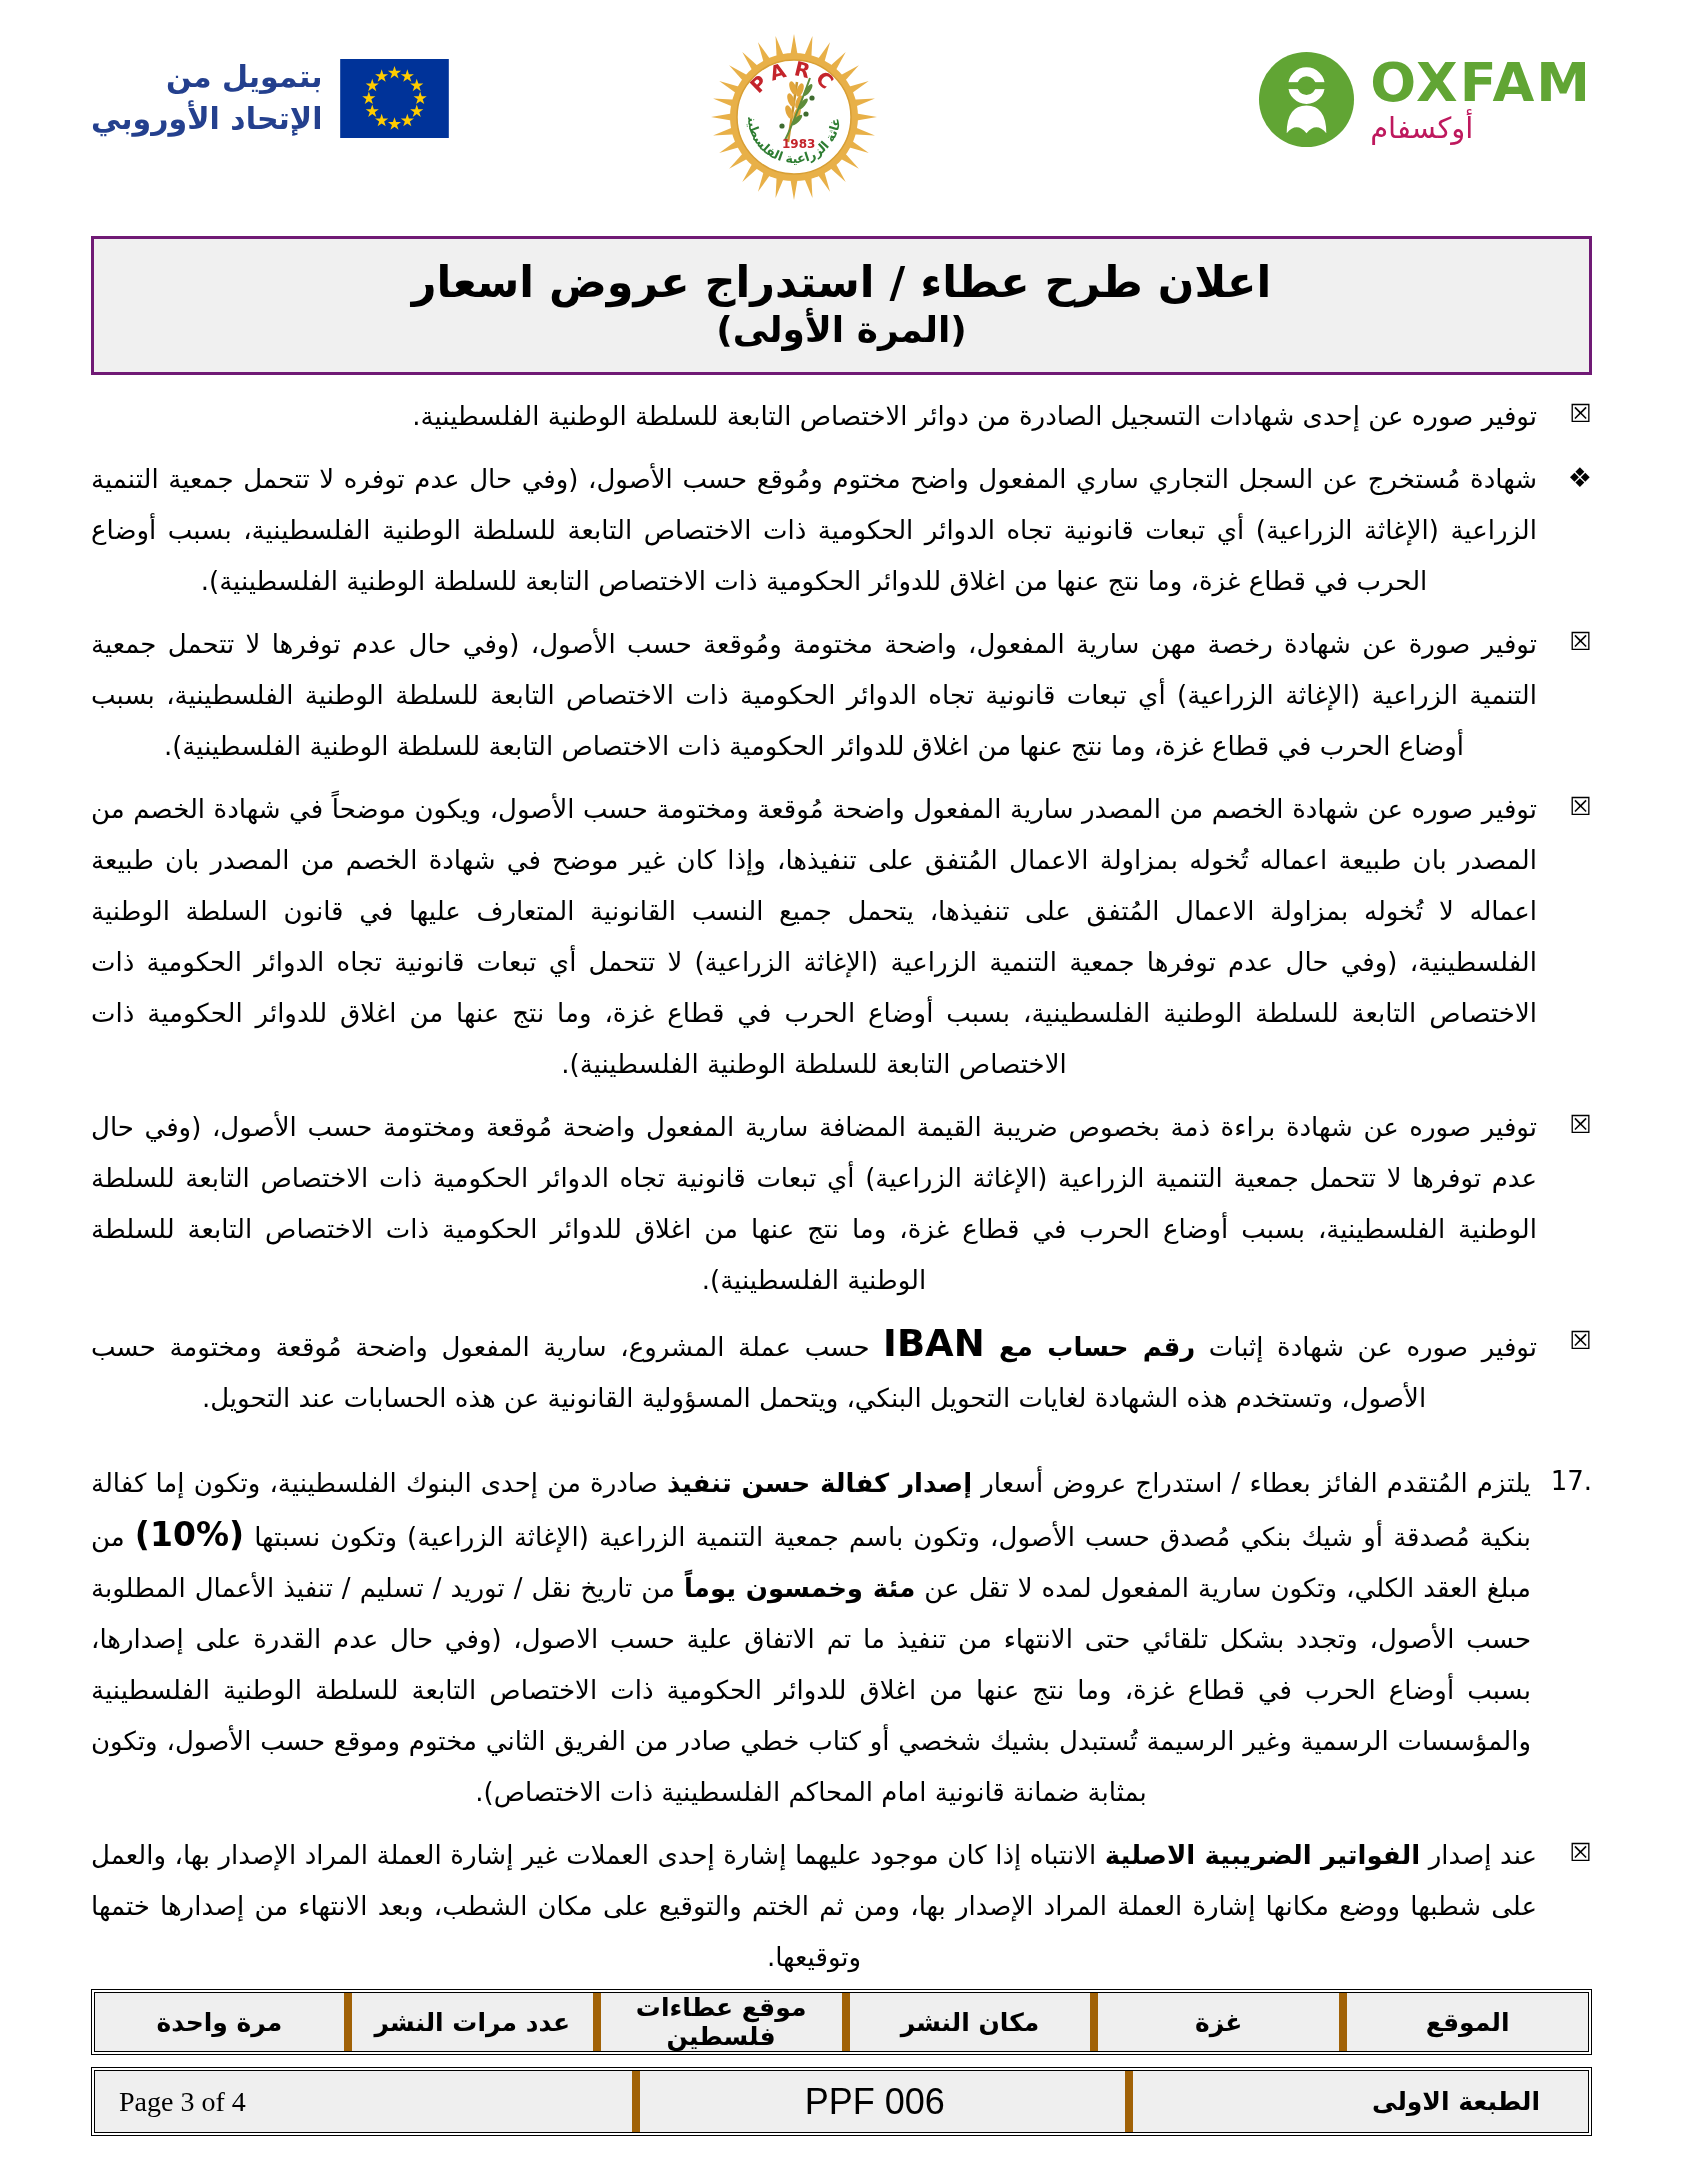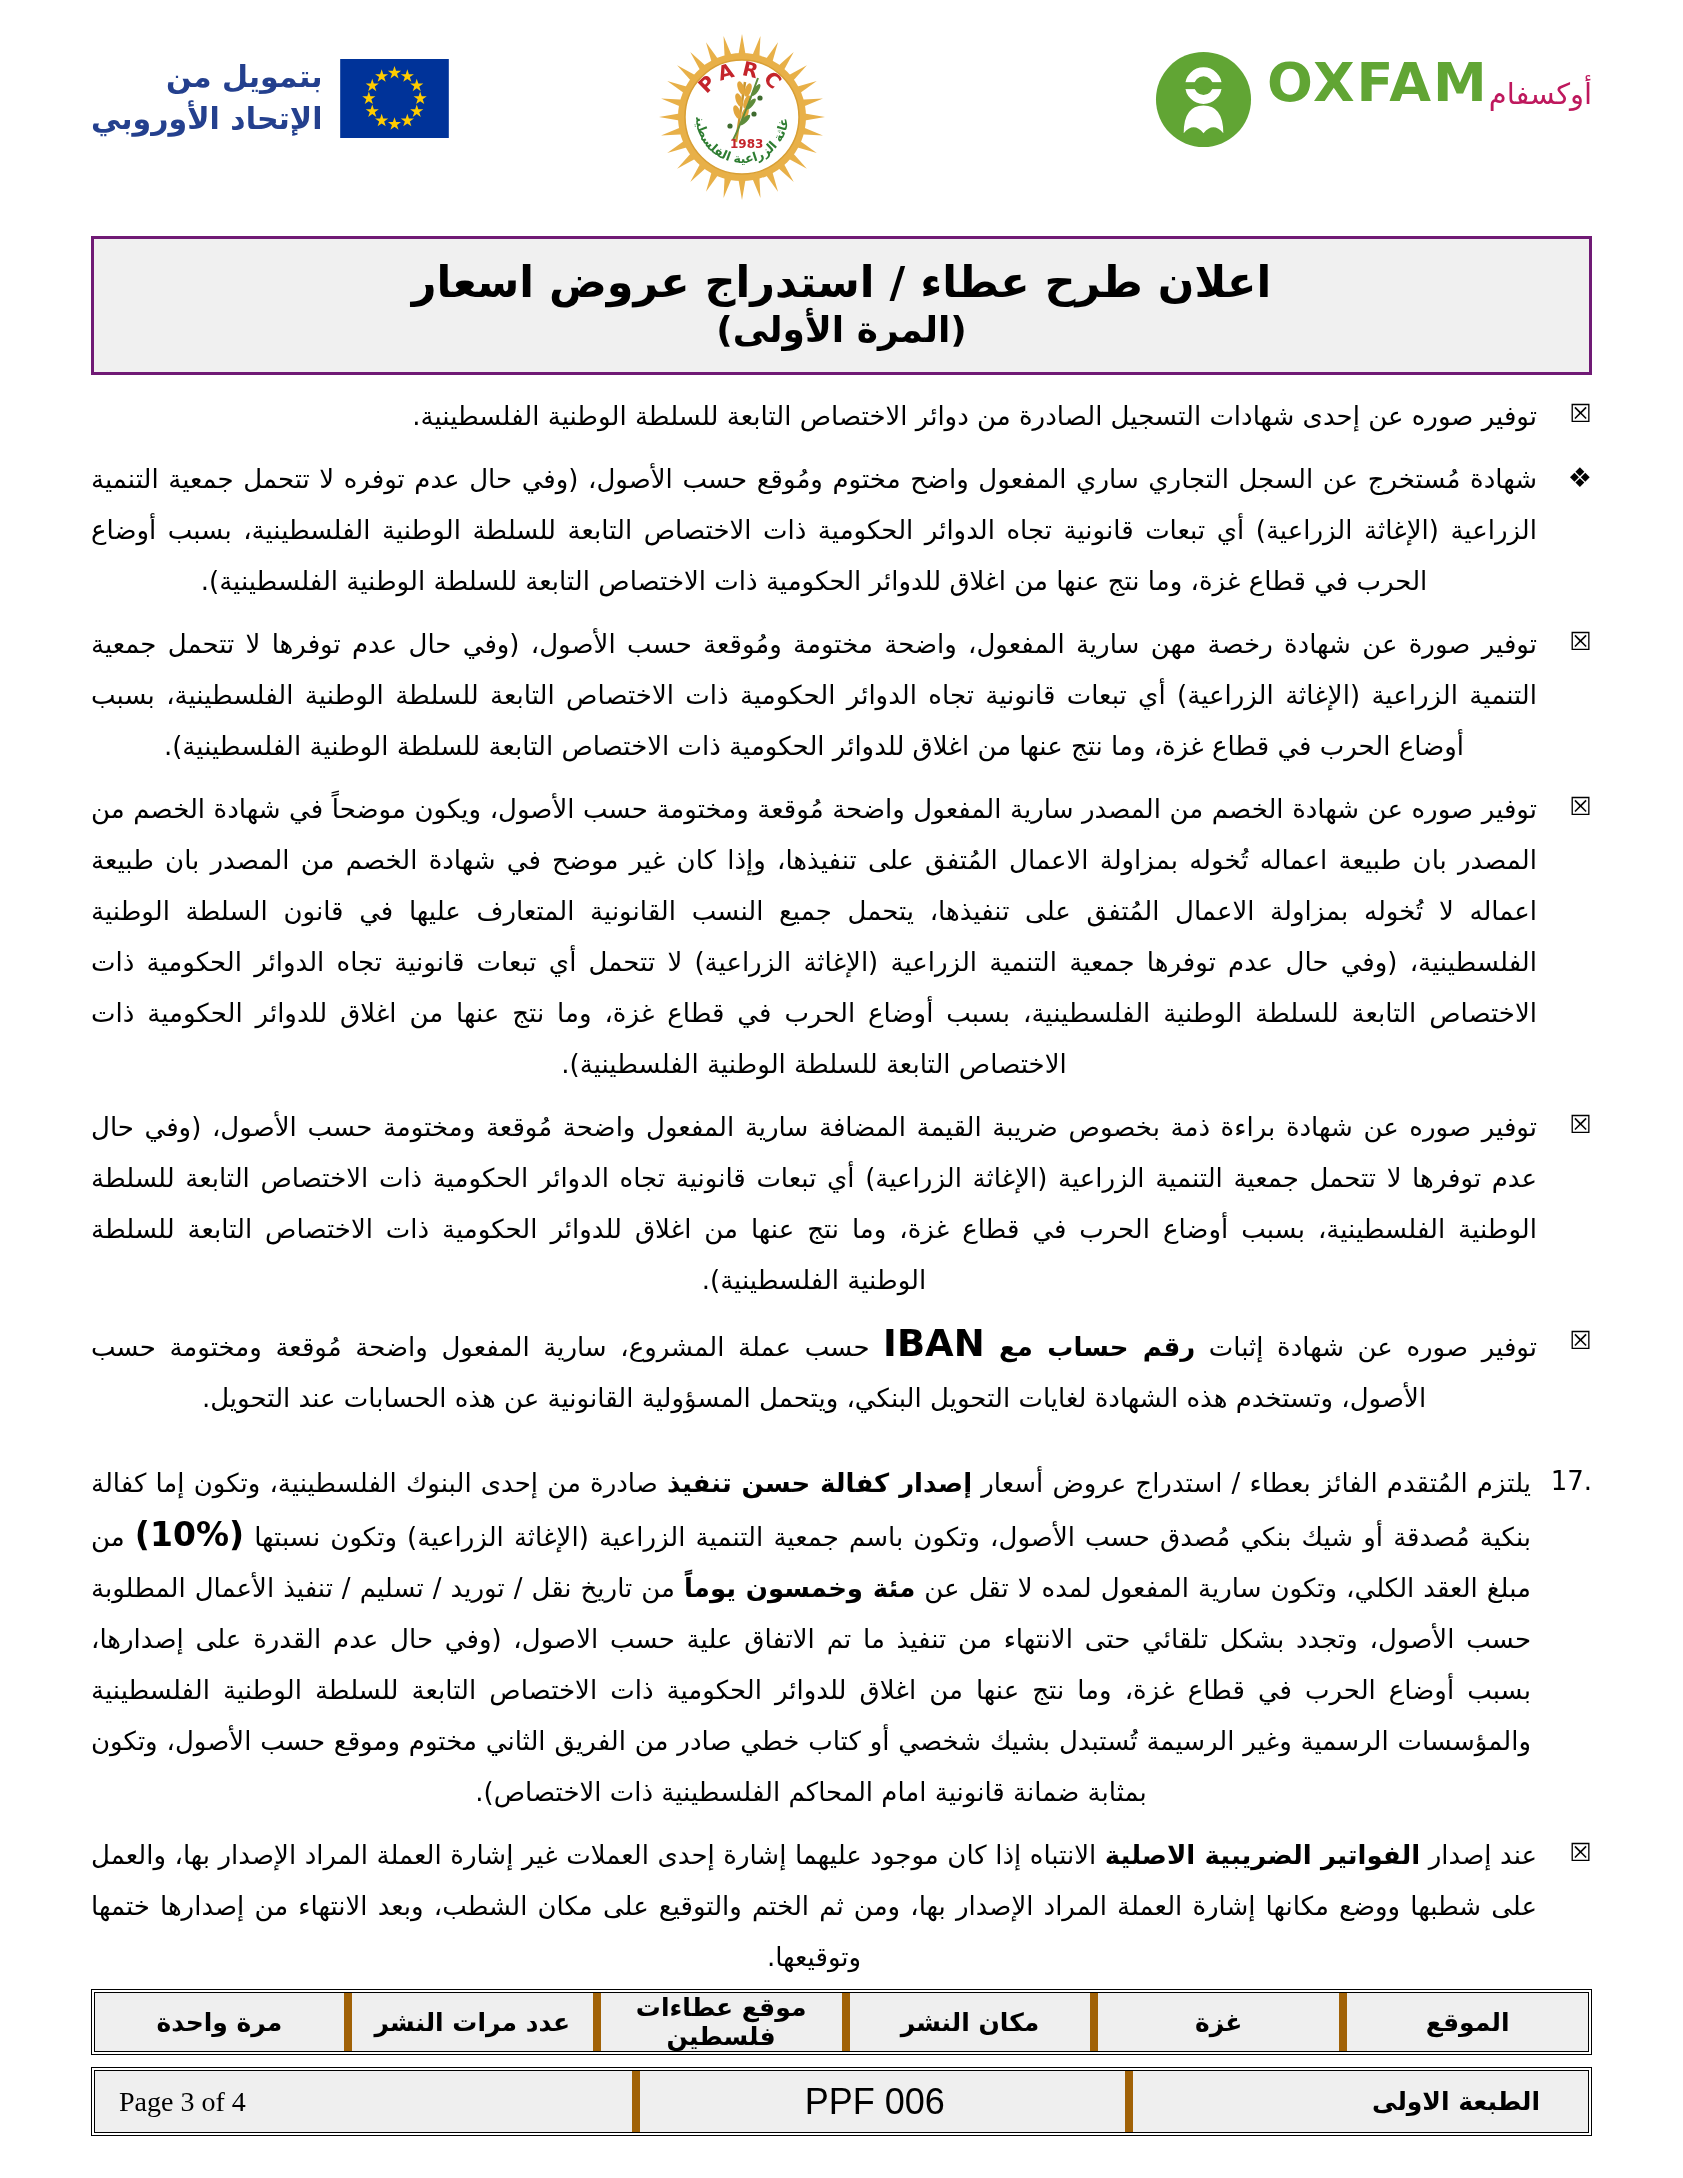--- a/index.html
+++ b/index.html
@@ -10,21 +10,21 @@
     font-family:"DejaVu Sans",sans-serif;
   }
   
   .header{display:flex;justify-content:space-between;align-items:flex-start;}
   .eu-block{display:flex;align-items:center;gap:18px;margin-top:26px;}
   .eu-text{text-align:right;font-weight:bold;color:#24408E;font-size:30px;line-height:42px;}
   .eu-flag{width:109px;height:79px;display:block;}
   .parc-logo{width:170px;height:170px;display:block;margin-top:2px;margin-right:119px;}
   .oxfam-block{display:flex;align-items:flex-start;gap:14px;margin-top:20px;}
   .oxfam-circle{width:99px;height:99px;display:block;}
-  .oxfam-texts{display:flex;flex-direction:row;align-items:flex-end;margin-top:4px;}
+  .oxfam-texts{display:flex;flex-direction:column;align-items:flex-start;margin-top:4px;}
   .oxfam-word{font-size:54px;font-weight:bold;color:#61A534;letter-spacing:2px;line-height:57px;}
   .oxfam-ar{font-size:29px;color:#be185d;margin-top:0px;}
   
   .title-box{margin-top:34px;border:3px solid #701a75;background:#f0f0f0;text-align:center;padding:18px 8px 22px;}
   .title-l1{font-size:43px;font-weight:bold;}
   .title-l2{font-size:36px;font-weight:bold;margin-top:2px;}
   
   .items{direction:rtl;margin-top:16px;display:flex;flex-direction:column;gap:12px;flex:1;}
   .item{display:flex;}
   .item .marker{flex:0 0 55px;width:55px;font-size:25px;padding-top:8px;text-align:right;}

